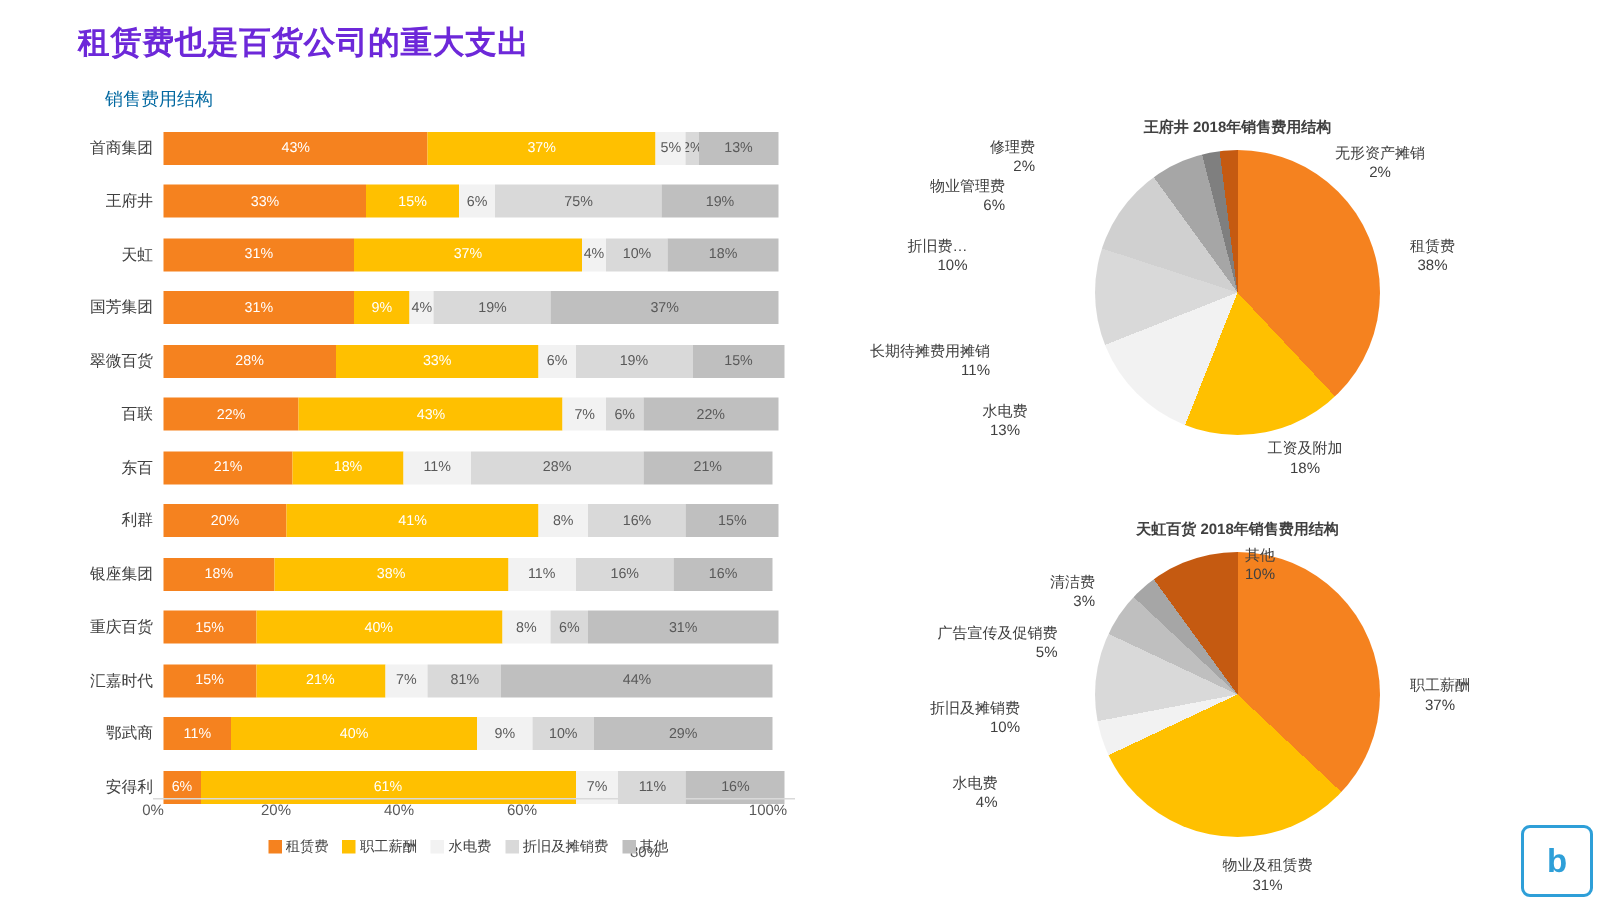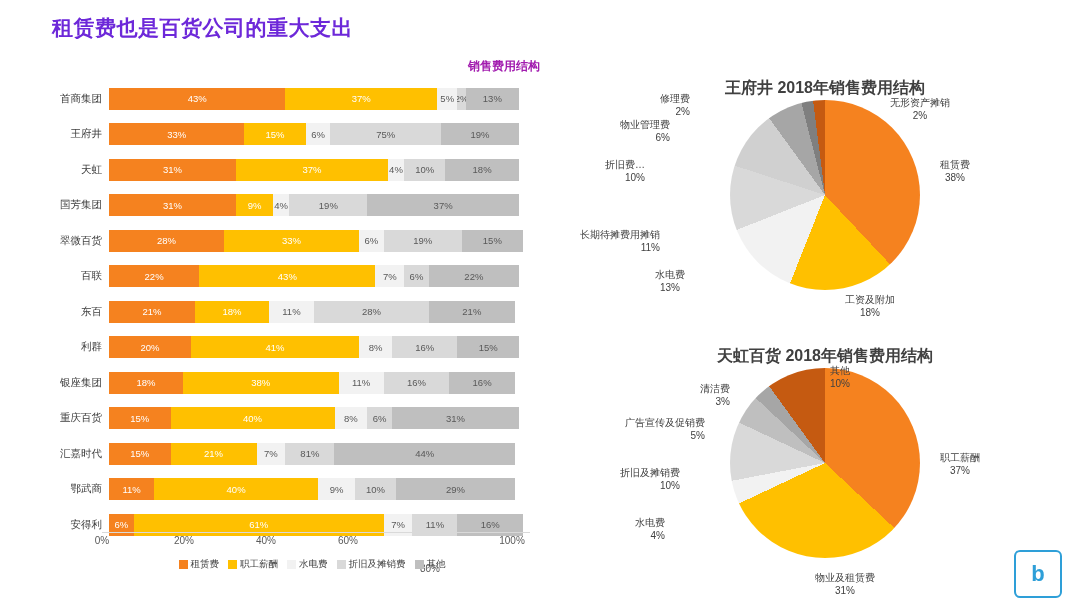--- a/index.html
+++ b/index.html
@@ -12,21 +12,21 @@
     overflow:hidden;
   }
   .page-title{
     position:absolute;left:52px;top:14px;
     font-size:21px;font-weight:bold;color:#6d28d9;
     letter-spacing:.5px;
   }
   
   .bar-panel{position:absolute;left:40px;top:58px;width:500px;height:540px;}
   .bar-title{
-    text-align:right;font-size:12px;font-weight:bold;color:#a21caf;
+    text-align:left;font-size:12px;font-weight:normal;color:#0369a1;
     margin-left:30px;
   }
   .bar-rows{position:absolute;left:0;top:28px;width:500px;}
   .bar-row{display:flex;align-items:center;height:25px;margin-bottom:10.5px;justify-content:flex-end;}
   .bar-label{
     width:62px;text-align:right;padding-right:7px;
     font-size:10.5px;color:#404040;white-space:nowrap;
   }
   .bar-track{flex:1;height:22px;display:flex;position:relative;}
   .seg{
@@ -47,21 +47,21 @@
   .legend{
     position:absolute;left:62px;top:500px;width:420px;
     display:flex;justify-content:center;gap:9px;
   }
   .legend-item{display:flex;align-items:center;font-size:9.5px;color:#404040;}
   .legend-swatch{width:9px;height:9px;margin-right:3px;display:inline-block;}
   
   .pie-panel{position:absolute;}
   .pie-title{
     position:absolute;width:100%;text-align:center;
-    font-size:16px;font-weight:bold;color:#404040;top:0;
+    font-size:10px;font-weight:bold;color:#404040;top:0;
   }
   .pie-wrap{position:absolute;}
   .pie{border-radius:50%;}
   .pie-label{
     position:absolute;font-size:10px;color:#404040;line-height:13px;
     white-space:nowrap;
   }
   .pie-label.r{text-align:center;}
   .pie-label.l{text-align:right;}
   .pie-label.c{text-align:center;transform:translateX(-50%);}

